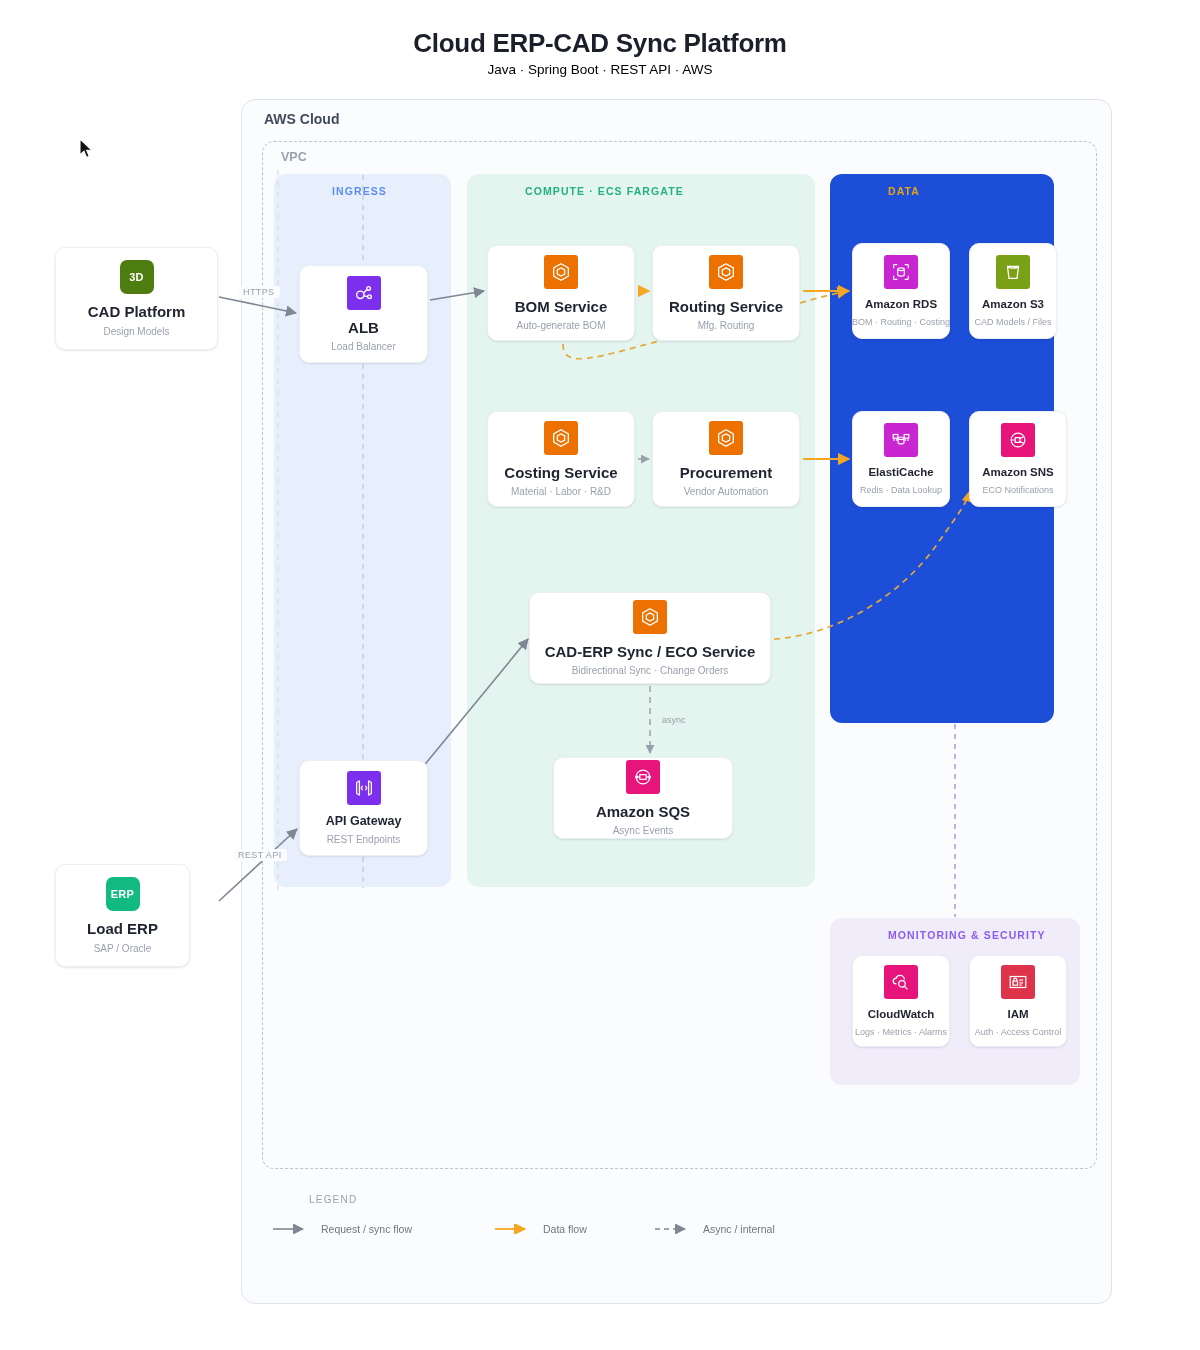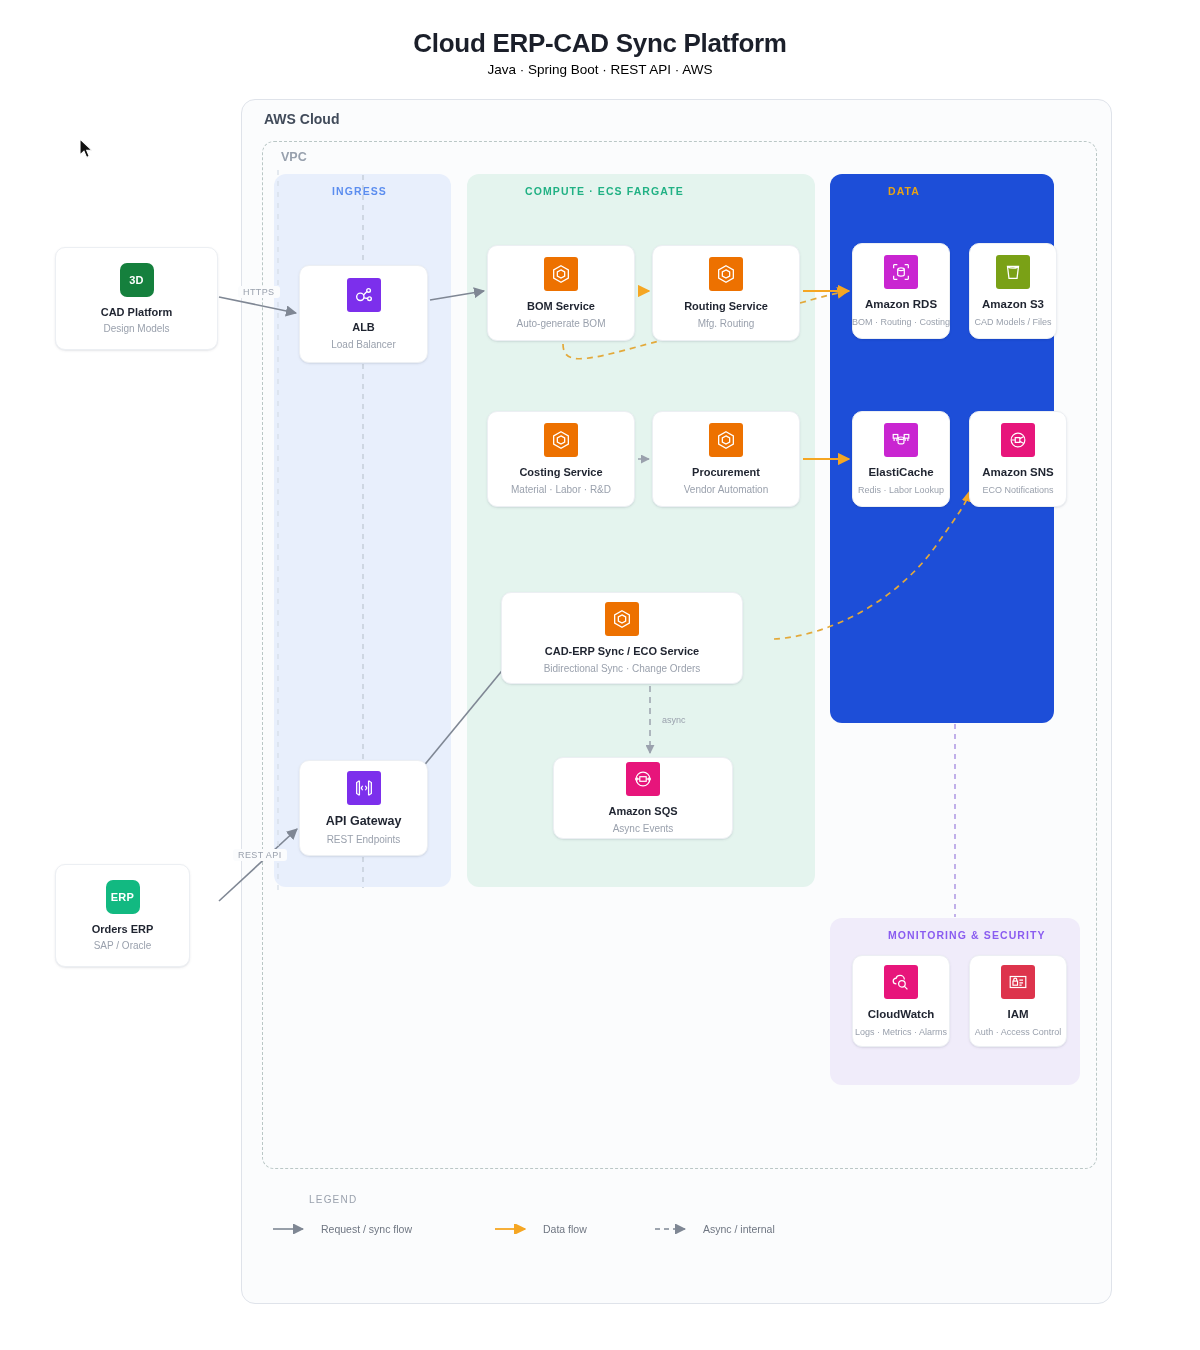--- a/index.html
+++ b/index.html
@@ -82,37 +82,37 @@
   }
   .node .icon-box.sq { border-radius:3px; }
   .node .node-title {
     font-size:12.5px; font-weight:bold; color:#1f2430; line-height:1.15;
     text-align:center; white-space:nowrap;
   }
   .node .node-sub {
     font-size:10px; color:#9aa1ad; margin-top:5px; text-align:center;
     white-space:nowrap;
   }
-  .node.big .node-title { font-size:11px; }
+  .node.big .node-title { font-size:15px; }
   .node.small .node-title { font-size:11.5px; }
   .node.small .node-sub { font-size:9px; }
 
   .badge-text { color:#fff; font-size:11px; font-weight:bold;
     letter-spacing:0.3px; }
 
   
   #node-cad      { left:55px;  top:247px; width:163px; height:103px; }
   #node-erp      { left:55px;  top:864px; width:135px; height:103px; }
   #node-alb      { left:299px; top:265px; width:129px; height:98px; }
   #node-apigw    { left:299px; top:760px; width:129px; height:96px; }
   #node-bom      { left:487px; top:245px; width:148px; height:96px; }
   #node-routing  { left:652px; top:245px; width:148px; height:96px; }
   #node-costing  { left:487px; top:411px; width:148px; height:96px; }
   #node-procure  { left:652px; top:411px; width:148px; height:96px; }
-  #node-sync     { left:501px; top:592px; width:242px; height:92px;align-items:center; }
+  #node-sync     { left:529px; top:592px; width:242px; height:92px;align-items:center; }
   #node-sqs      { left:553px; top:757px; width:180px; height:82px; }
   #node-rds      { left:852px; top:243px; width:98px; height:96px; }
   #node-s3       { left:969px; top:243px; width:88px; height:96px; }
   #node-cache    { left:852px; top:411px; width:98px; height:96px; }
   #node-sns      { left:969px; top:411px; width:98px; height:96px; }
   #node-cw       { left:852px; top:955px; width:98px; height:92px; }
   #node-iam      { left:969px; top:955px; width:98px; height:92px; }
 
   
   .edge-label {
@@ -209,32 +209,32 @@
   <path d="M 650 686 L 650 753" stroke="#9aa1ad" stroke-width="1.5" fill="none" stroke-dasharray="6 5" marker-end="url(#ah-gray-sm)"></path>
 
   <path d="M 955 724 L 955 917" stroke="#a890e0" stroke-width="1.4" fill="none" stroke-dasharray="5 5"></path>
 </svg>
 
 <div class="edge-label" id="label-https">HTTPS</div>
 <div class="edge-label" id="label-restapi">REST API</div>
 <div class="edge-label" id="label-async">async</div>
 
 <div class="node big" id="node-cad">
-  <div class="icon-box" style="background:#15803d;text-align:center;">
+  <div class="icon-box" style="background:#4d7c0f;text-align:center;">
     <span class="badge-text">3D</span>
   </div>
   <div class="node-title">CAD Platform</div>
   <div class="node-sub">Design Models</div>
 </div>
 
 <div class="node big" id="node-erp">
   <div class="icon-box" style="background:#12b981;">
     <span class="badge-text">ERP</span>
   </div>
-  <div class="node-title">Orders ERP</div>
+  <div class="node-title">Load ERP</div>
   <div class="node-sub">SAP / Oracle</div>
 </div>
 
 <div class="node big" id="node-alb">
   <div class="icon-box sq" style="background:#7c2fec;">
     <svg width="22" height="22" viewBox="0 0 24 24" fill="none" stroke="#ffffff" stroke-width="1.5">
       <circle cx="8" cy="14" r="4"></circle>
         <circle cx="17" cy="7" r="2"></circle>
       <circle cx="18" cy="16" r="2"></circle>
         <path d="M11.5 12 L15.2 8.2 M11.8 15.2 L16 15.8"></path>
@@ -352,21 +352,21 @@
   <div class="icon-box sq" style="background:#c925d1;">
     <svg width="22" height="22" viewBox="0 0 24 24" fill="none" stroke="#ffffff" stroke-width="1.3">
       <ellipse cx="12" cy="10" rx="3.2" ry="1.3"></ellipse>
       <path d="M8.8 10 L8.8 15 C8.8 15.7 10.2 16.3 12 16.3 C13.8 16.3 15.2 15.7 15.2 15 L15.2 10"></path>
       <rect x="3.5" y="6" width="5" height="4"></rect>
         <rect x="15.5" y="6" width="5" height="4"></rect>
       <path d="M4.5 10 L4.5 13 M7.5 10 L7.5 13 M16.5 10 L16.5 13 M19.5 10 L19.5 13"></path>
     </svg>
   </div>
   <div class="node-title">ElastiCache</div>
-  <div class="node-sub">Redis · Labor Lookup</div>
+  <div class="node-sub">Redis · Data Lookup</div>
 </div>
 
 <div class="node small" id="node-sns">
   <div class="icon-box sq" style="background:#e7157b;">
     <svg width="22" height="22" viewBox="0 0 24 24" fill="none" stroke="#ffffff" stroke-width="1.3">
       <circle cx="12" cy="12" r="7.5"></circle>
       <path d="M9 9.5 L14 9.5 L14 14.5 L9 14.5 Z"></path>
       <path d="M14 10.5 L18 8.5 M14 13.5 L18 15.5 M9 12 L5 12"></path>
     </svg>
   </div>

